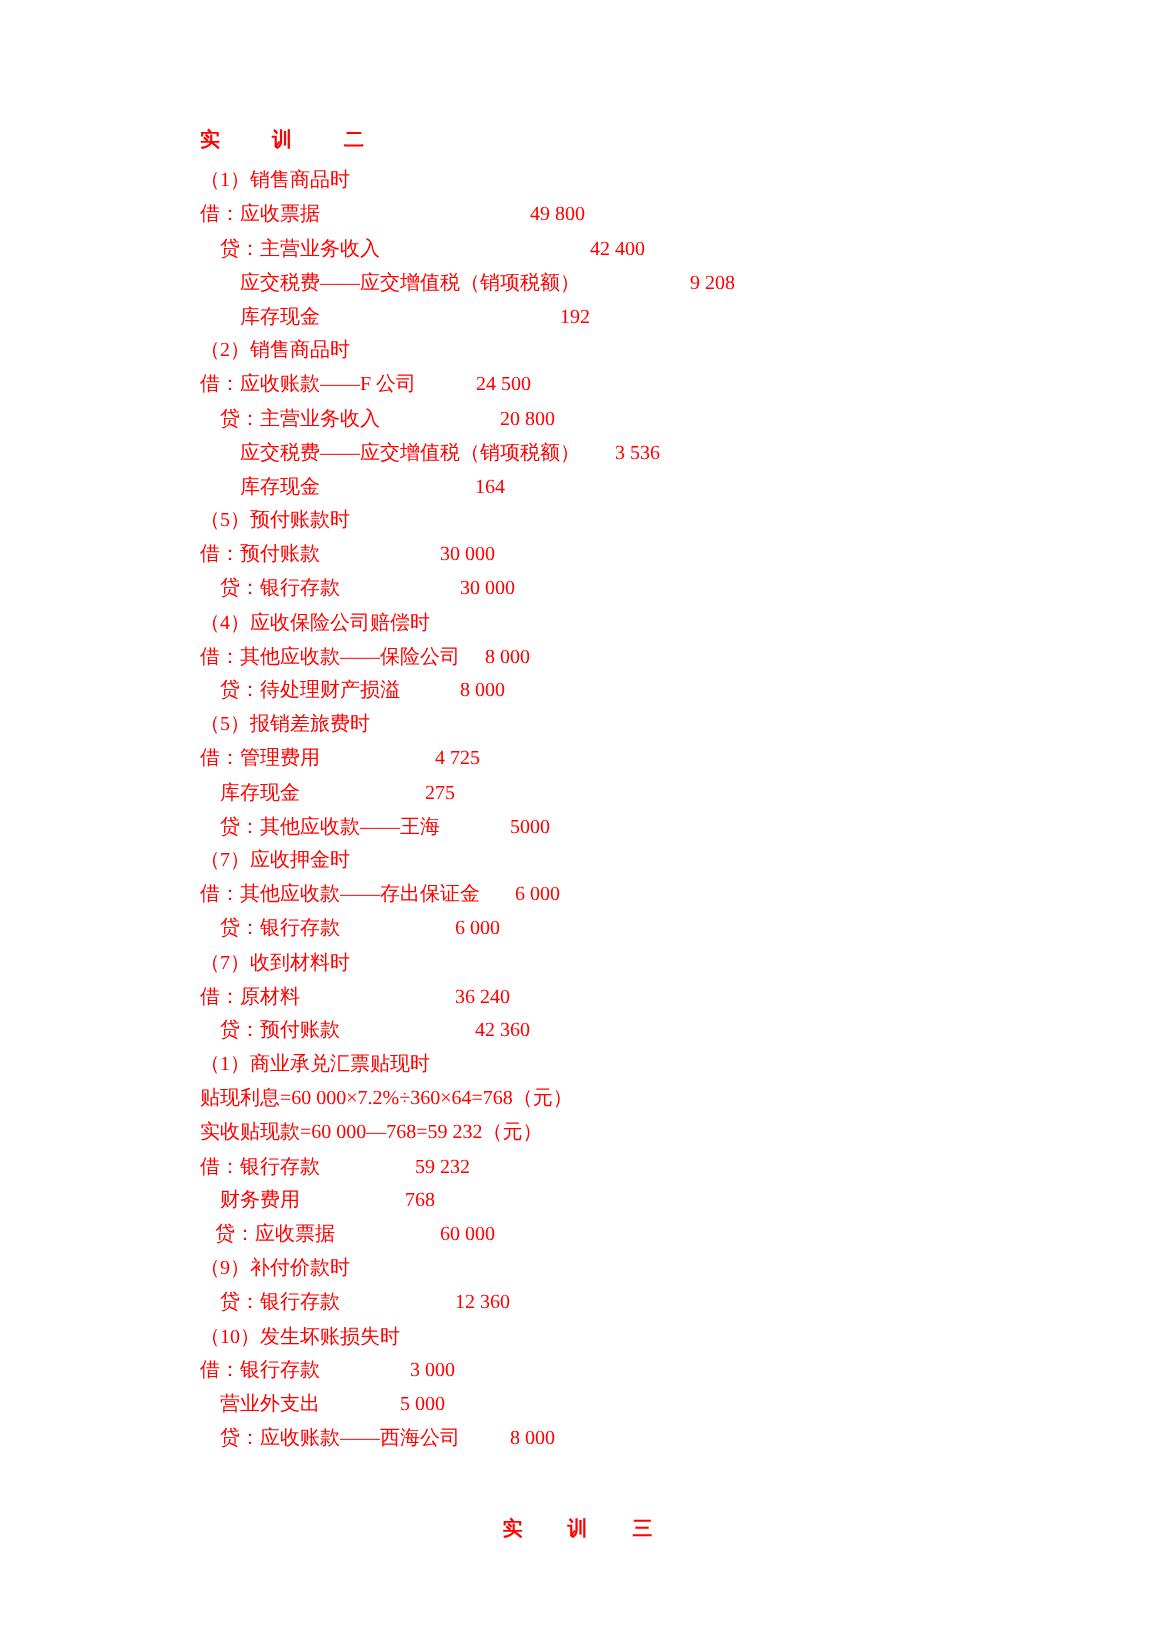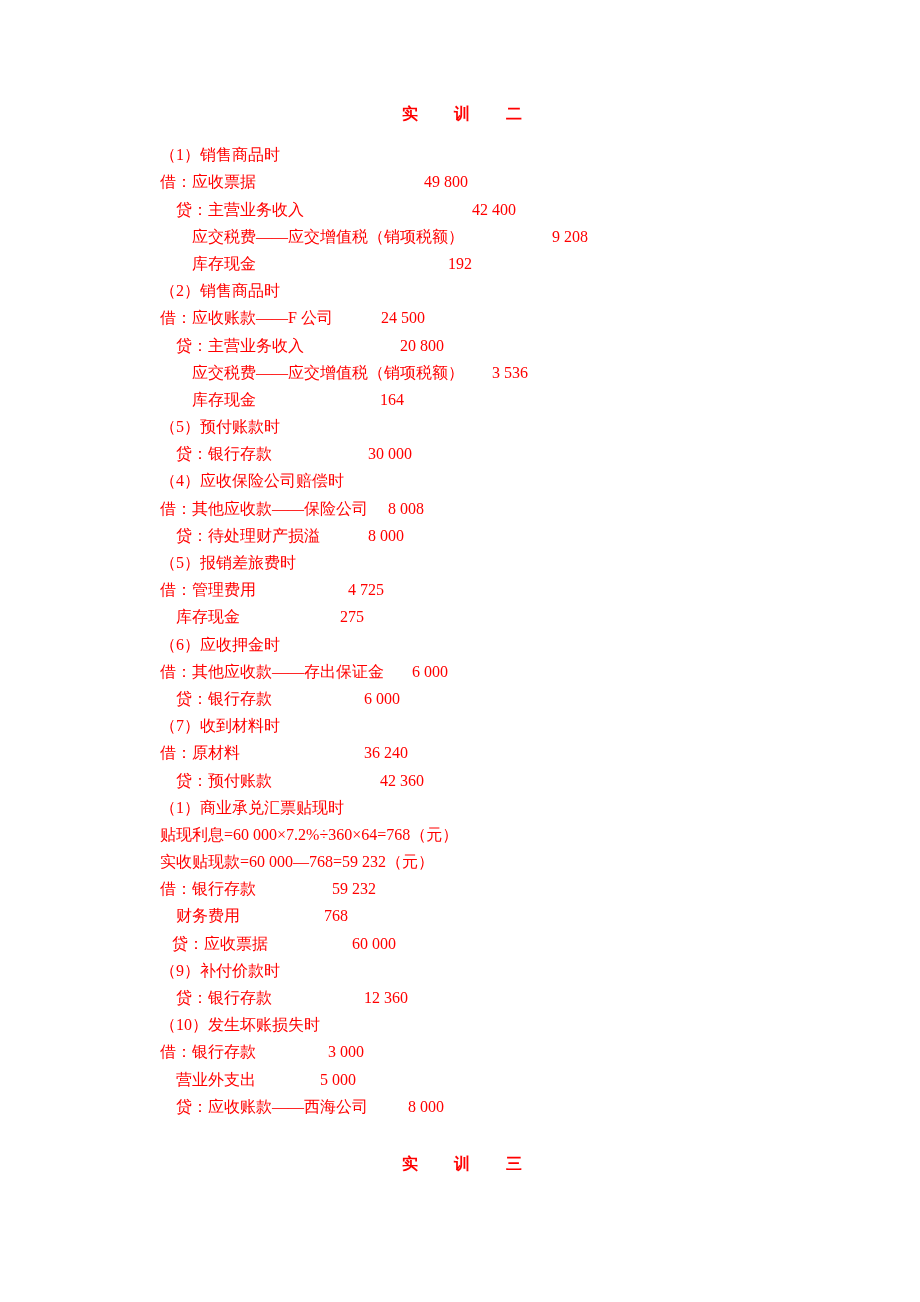--- a/index.html
+++ b/index.html
@@ -7,59 +7,62 @@
       font-family: "SimSun", "宋体", serif;
       font-size: 16px;
       line-height: 1.7;
       color: #ff0000;
       padding: 100px 140px 60px 160px;
       width: 920px;
       box-sizing: border-box;
       margin: 0;
     }
     .title {
-      text-align: center;
+      text-align: left;
       font-weight: bold;
       letter-spacing: 16px;
-      margin-bottom: 14px;
+      margin-bottom: 4px;
+      font-family: Liberation Mono, monospace;
     }
     .line {
       white-space: pre;
     }
     .footer-title {
       text-align: center;
       font-weight: bold;
       letter-spacing: 16px;
-      margin-top: 30px;
+      margin-top: 46px;
     }
   </style>
 </head>
 <body>
 
 <div class="title">实 训 二</div>
 <div id="entries">
     <div class="line">（1）销售商品时</div>
     <div class="line">借：应收票据                                          49 800</div>
     <div class="line">    贷：主营业务收入                                          42 400</div>
     <div class="line">        应交税费——应交增值税（销项税额）                      9 208</div>
     <div class="line">        库存现金                                                192</div>
     <div class="line">（2）销售商品时</div>
     <div class="line">借：应收账款——F 公司            24 500</div>
     <div class="line">    贷：主营业务收入                        20 800</div>
     <div class="line">        应交税费——应交增值税（销项税额）       3 536</div>
     <div class="line">        库存现金                               164</div>
     <div class="line">（5）预付账款时</div>
+    <div class="line">借：预付账款                        30 000</div>
     <div class="line">    贷：银行存款                        30 000</div>
     <div class="line">（4）应收保险公司赔偿时</div>
-    <div class="line">借：其他应收款——保险公司     8 008</div>
+    <div class="line">借：其他应收款——保险公司     8 000</div>
     <div class="line">    贷：待处理财产损溢            8 000</div>
     <div class="line">（5）报销差旅费时</div>
     <div class="line">借：管理费用                       4 725</div>
     <div class="line">    库存现金                         275</div>
-    <div class="line">（6）应收押金时</div>
+    <div class="line">    贷：其他应收款——王海              5000</div>
+    <div class="line">（7）应收押金时</div>
     <div class="line">借：其他应收款——存出保证金       6 000</div>
     <div class="line">    贷：银行存款                       6 000</div>
     <div class="line">（7）收到材料时</div>
     <div class="line">借：原材料                               36 240</div>
     <div class="line">    贷：预付账款                           42 360</div>
     <div class="line">（1）商业承兑汇票贴现时</div>
     <div class="line">贴现利息=60 000×7.2%÷360×64=768（元）</div>
     <div class="line">实收贴现款=60 000—768=59 232（元）</div>
     <div class="line">借：银行存款                   59 232</div>
     <div class="line">    财务费用                     768</div>

